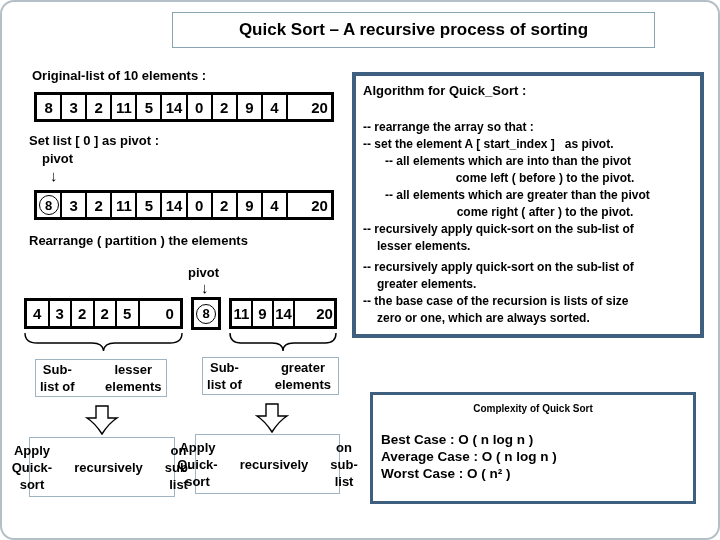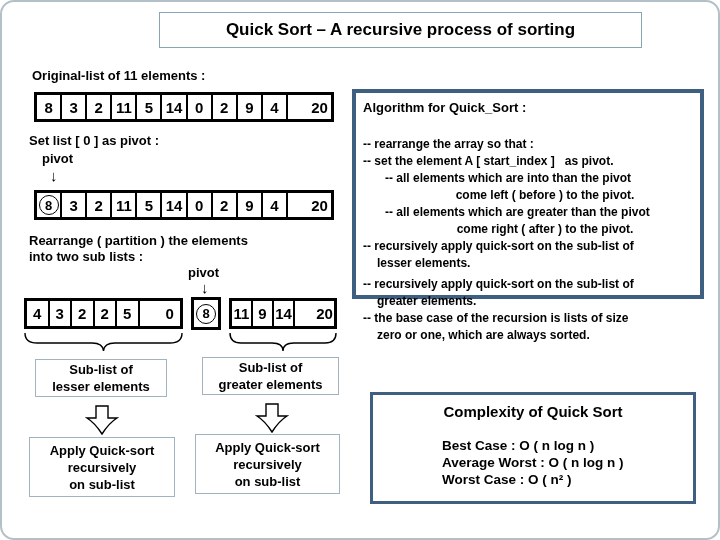--- a/index.html
+++ b/index.html
@@ -4,21 +4,21 @@
 <style>
   * { margin:0; padding:0; box-sizing:border-box; }
   html,body { width:720px; height:540px; background:#fff; }
   body { font-family:"Liberation Sans", sans-serif; font-weight:bold; color:#000; }
   .slide { position:relative; width:720px; height:540px; background:#fff;
            border:2px solid #b4c0c8; border-radius:14px; overflow:hidden; }
 
   .abs { position:absolute; }
 
   
-  .title-box { left:157px; top:10px; width:483px; height:36px;
+  .title-box { left:170px; top:10px; width:483px; height:36px;
                border:1px solid #8aa5b2; display:flex; align-items:center; justify-content:center;
                font-size:17px; }
 
   
   .lbl { font-size:13px; white-space:pre; }
 
   
   .arr { display:flex; border:3px solid #000; background:#fff; }
   .arr .cell { flex:1; display:flex; align-items:center; justify-content:center;
                border-right:2px solid #000; font-size:15px; }
@@ -26,52 +26,52 @@
   .circ { display:inline-flex; align-items:center; justify-content:center;
           width:20px; height:20px; border:1.5px solid #000; border-radius:50%;
           font-size:13px; }
 
   .dn-arrow { font-size:15px; line-height:14px; }
 
   
   .pivot-box { border:3px solid #000; display:flex; align-items:center; justify-content:center; }
 
   
-  .light-box { border:1px solid #9fb3c1; display:flex; flex-direction:column;
+  .light-box { border:1px solid #9fb3c1; display:flex; 
                align-items:center; justify-content:center; text-align:center;
-               font-size:13px; line-height:17px; background:#fff; }
+               font-size:13px; line-height:17px; background:#fff;gap:22px; }
 
   
-  .algo-box { left:350px; top:87px; width:352px; height:210px;
+  .algo-box { left:350px; top:70px; width:352px; height:266px;
               border:4px solid #3e5f80; background:#fff; padding:7px 6px 0 7px; }
   .algo-heading { font-size:13px; margin-bottom:21px; white-space:pre; }
   .algo-line { font-size:12px; line-height:17px; white-space:pre; }
   .ind-a { padding-left:22px; }
   .ind-b { padding-left:33px;text-align:center; }
   .ind-c { padding-left:14px; }
   .gap-above { margin-top:4px; }
 
   
   .cplx-box { left:368px; top:390px; width:326px; height:112px;
               border:3px solid #3e5f80; background:#fff; padding-top:8px; }
-  .cplx-title { text-align:center; font-size:15px; margin-bottom:17px; }
-  .cplx-line { font-size:13.5px; line-height:17px; padding-left:29px; white-space:pre;margin-left:40px; }
+  .cplx-title { text-align:center; font-size:10px; margin-bottom:17px; }
+  .cplx-line { font-size:13.5px; line-height:17px; padding-left:8px; white-space:pre; }
 
   svg { display:block; }
 </style>
 </head>
 <body>
 
 <div class="slide">
 
   <div class="abs title-box">
     <span>Quick Sort – A recursive process of sorting</span>
   </div>
 
-  <div class="abs lbl" style="left:30px; top:66px;">Original-list of 11 elements :</div>
+  <div class="abs lbl" style="left:30px; top:66px;">Original-list of 10 elements :</div>
 
   <div class="abs arr" style="left:32px; top:90px; width:300px; height:30px;">
     <div class="cell">8</div>
     <div class="cell">3</div>
     <div class="cell">2</div>
     <div class="cell">11</div>
     <div class="cell">5</div>
     <div class="cell">14</div>
     <div class="cell">0</div>
     <div class="cell">2</div>
@@ -94,21 +94,20 @@
     <div class="cell">5</div>
     <div class="cell">14</div>
     <div class="cell">0</div>
     <div class="cell">2</div>
     <div class="cell">9</div>
     <div class="cell">4</div>
     <div class="cell">20</div>
   </div>
 
   <div class="abs lbl" style="left:27px; top:231px;">Rearrange ( partition ) the elements</div>
-  <div class="abs lbl" style="left:27px; top:247px;">into two sub lists :</div>
   <div class="abs lbl" style="left:186px; top:263px;">pivot</div>
   <div class="abs dn-arrow" style="left:199px; top:279px;">↓</div>
 
   <div class="abs arr" style="left:22px; top:296px; width:159px; height:31px;">
     <div class="cell">4</div>
     <div class="cell">3</div>
     <div class="cell">2</div>
     <div class="cell">2</div>
     <div class="cell">5</div>
     <div class="cell">0</div>
@@ -171,17 +170,17 @@
     <div class="algo-line ind-c">lesser elements.</div>
     <div class="algo-line gap-above">-- recursively apply quick-sort on the sub-list of</div>
     <div class="algo-line ind-c">greater elements.</div>
     <div class="algo-line">-- the base case of the recursion is lists of size</div>
     <div class="algo-line ind-c">zero or one, which are always sorted.</div>
   </div>
 
   <div class="abs cplx-box">
     <div class="cplx-title">Complexity of Quick Sort</div>
     <div class="cplx-line">Best Case : O ( n log n )</div>
-    <div class="cplx-line">Average Worst : O ( n log n )</div>
+    <div class="cplx-line">Average Case : O ( n log n )</div>
     <div class="cplx-line">Worst Case : O ( n² )</div>
   </div>
 
 </div>
 
 </body></html>

